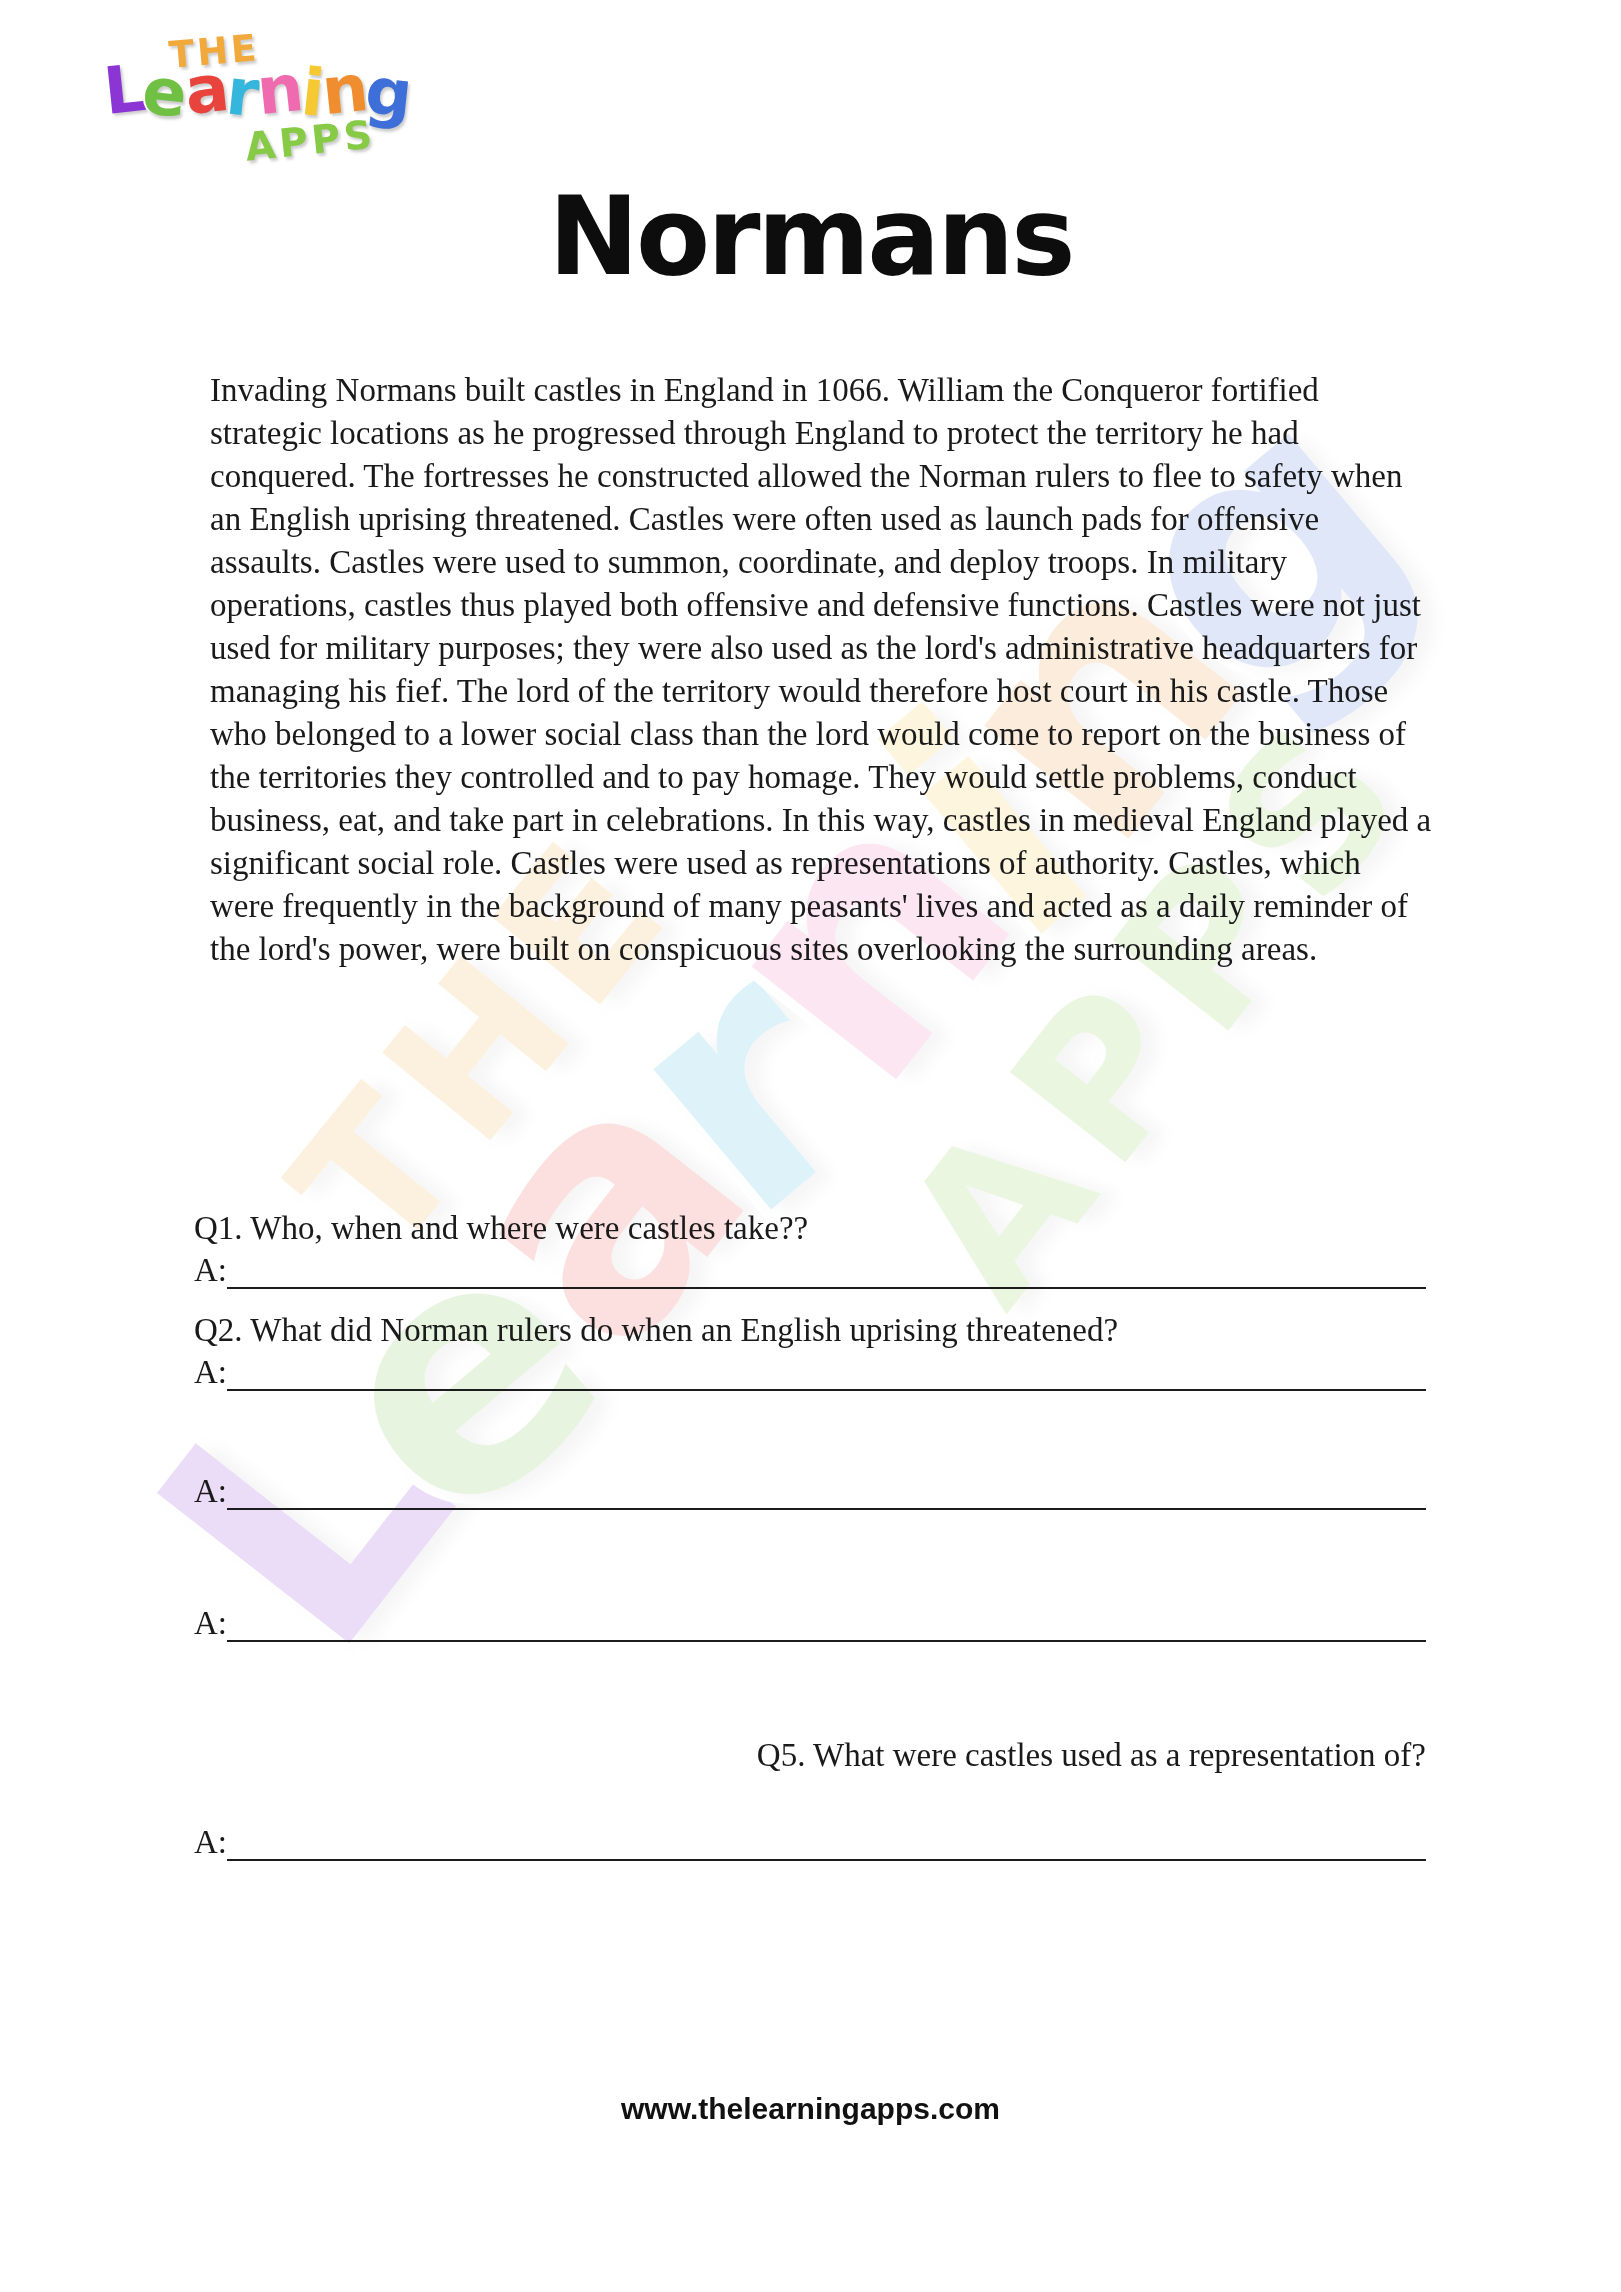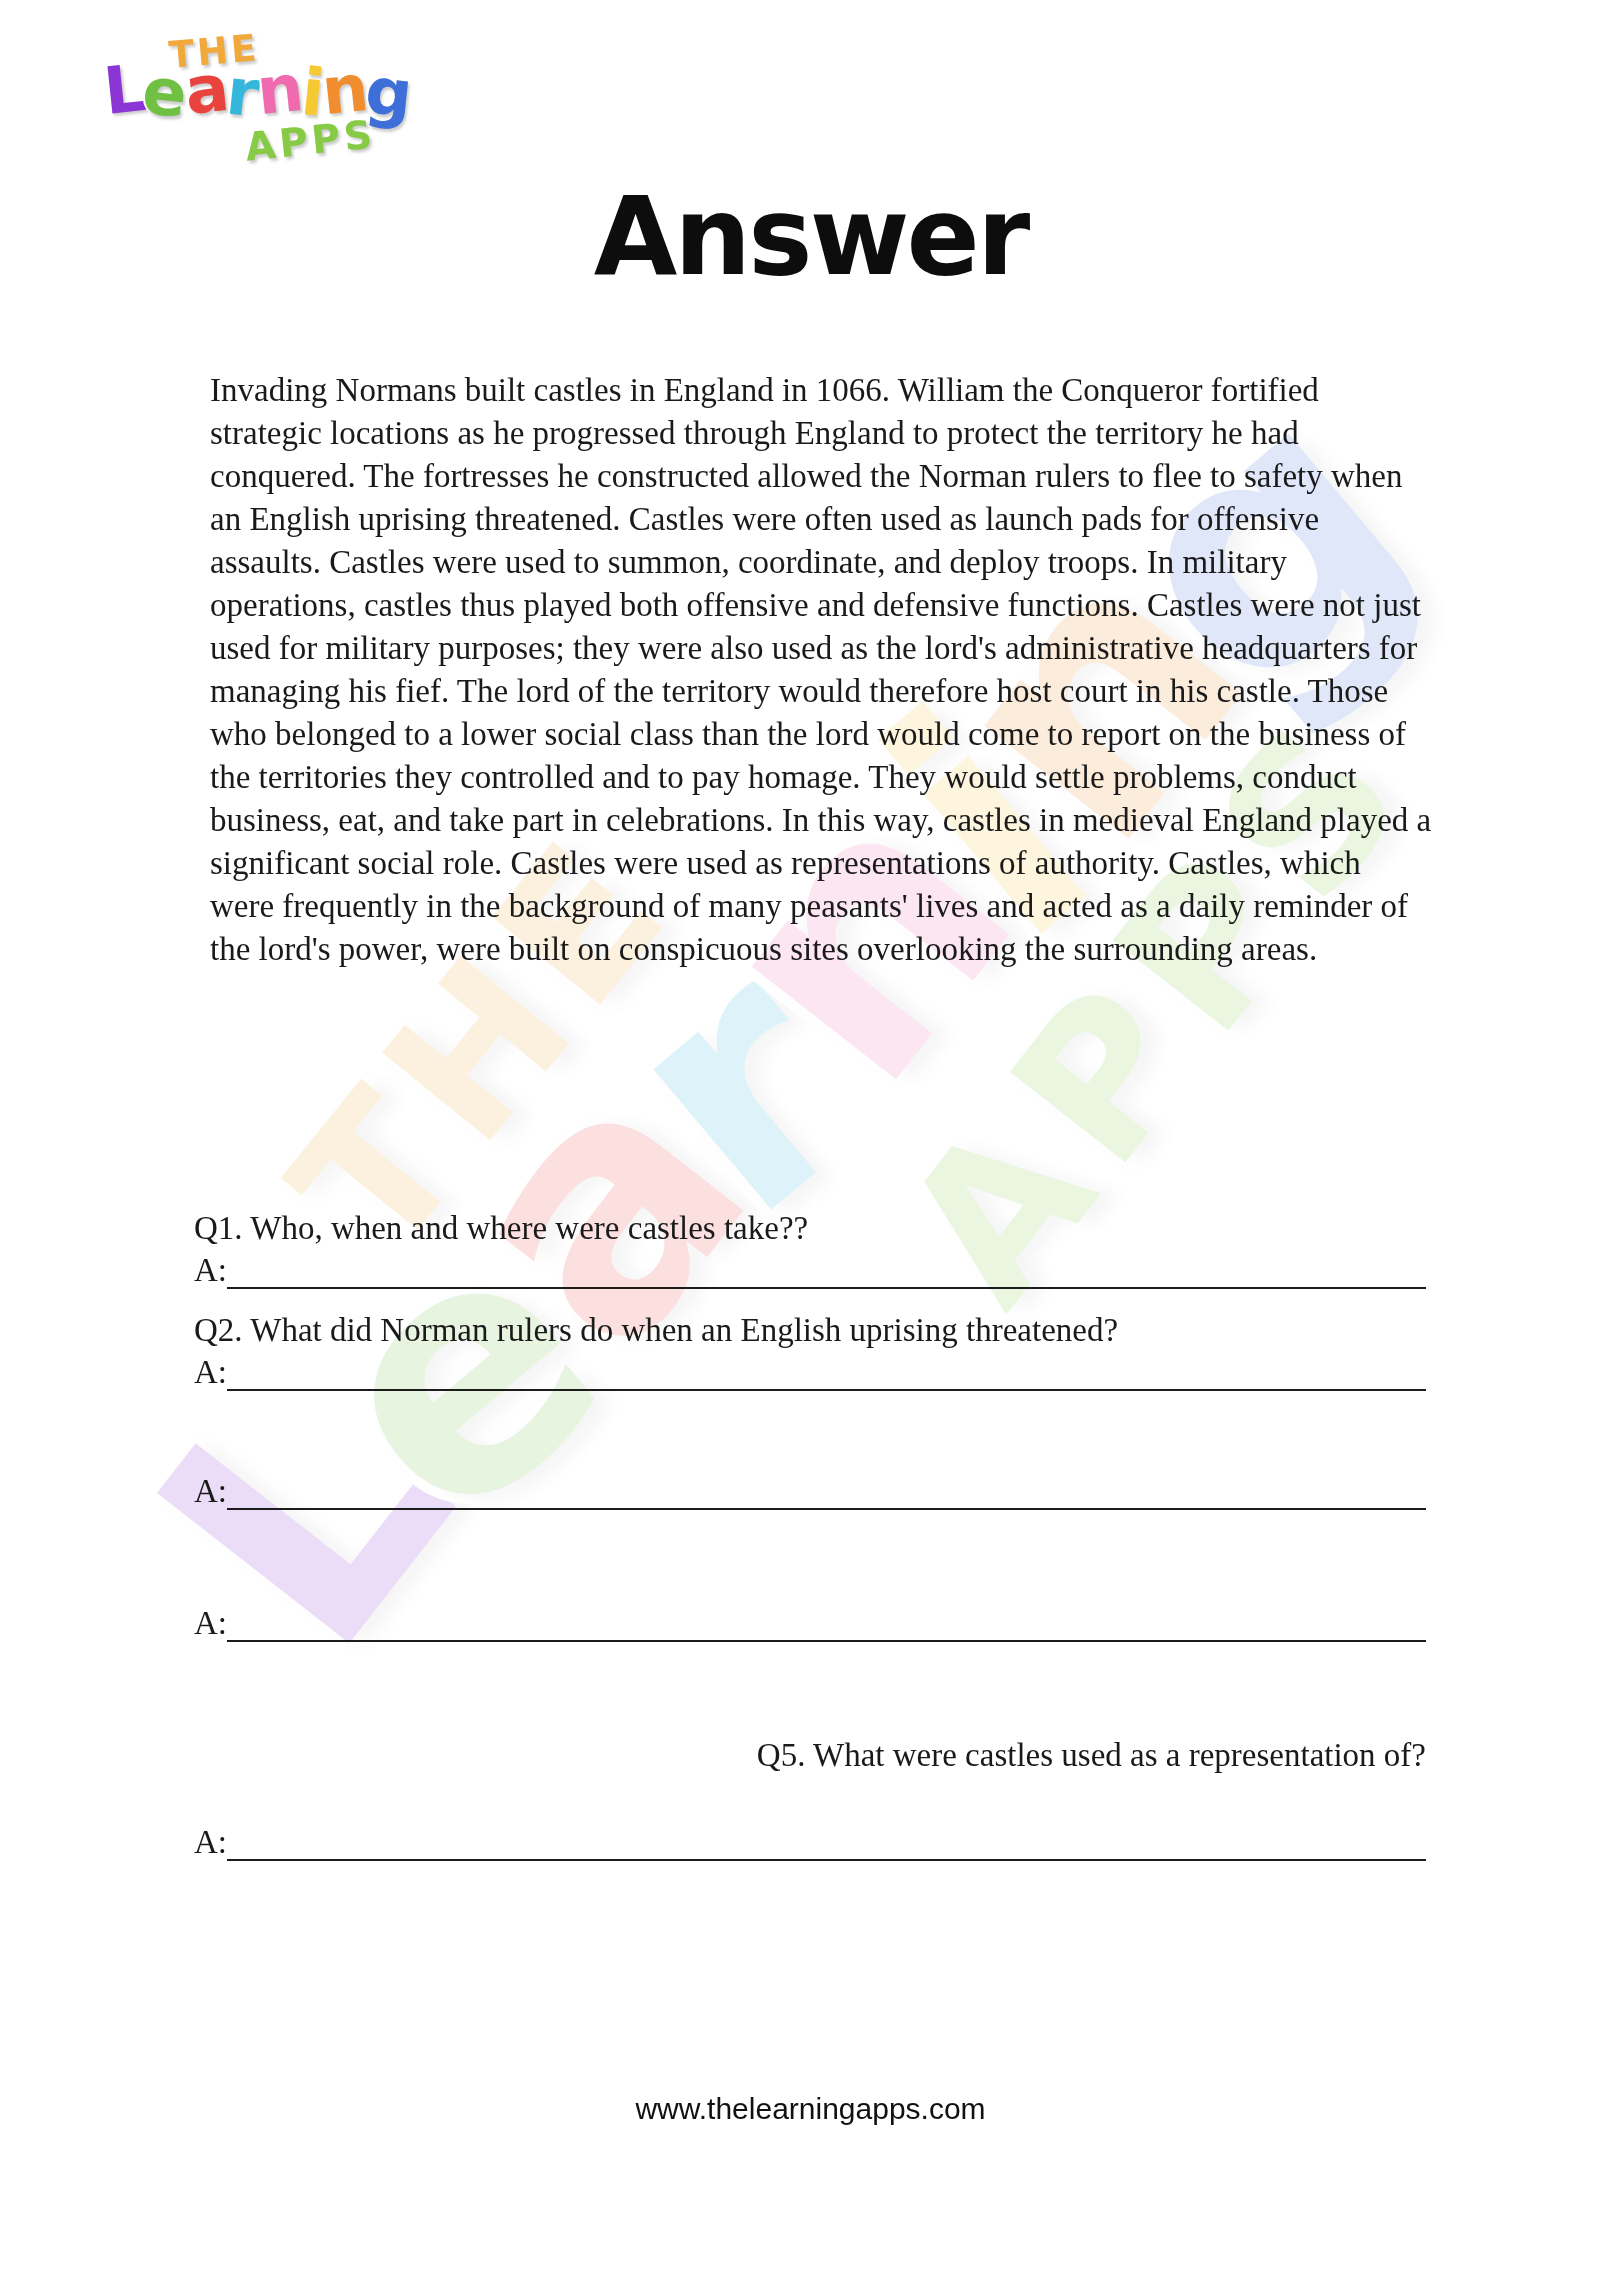--- a/index.html
+++ b/index.html
@@ -67,21 +67,21 @@
   .qb-2{top:1310px;}
   .qb-3{top:1470px;}
   .qb-4{top:1602px;}
   .qb-5{top:1735px;text-align:right;}
   .qb-5 .answer-row{margin-top:45px;}
 
   .footer{
     position:absolute;left:0;top:2092px;width:1621px;
     margin:0;text-align:center;z-index:1;
     font-family:"Liberation Sans", sans-serif;
-    font-weight:normal;font-size:30px;color:#111;
+    font-weight:bold;font-size:30px;color:#111;
   }
 </style>
 </head>
 <body>
 
 <div class="page">
 
   <div class="watermark" aria-hidden="true">
     <div class="tla-logo">
       <span class="tla-word tla-the" style="color: rgb(242, 169, 59);">THE</span>
@@ -91,21 +91,21 @@
   </div>
 
   <div class="header-logo">
     <div class="tla-logo">
       <span class="tla-word tla-the" style="color: rgb(242, 169, 59);">THE</span>
       <span class="tla-learning"><span class="tla-letter" style="color: rgb(139, 53, 212);">L</span><span class="tla-letter" style="color: rgb(112, 192, 67);">e</span><span class="tla-letter" style="color: rgb(232, 67, 60);">a</span><span class="tla-letter" style="color: rgb(53, 182, 220);">r</span><span class="tla-letter" style="color: rgb(239, 106, 174);">n</span><span class="tla-letter" style="color: rgb(246, 200, 50);">i</span><span class="tla-letter" style="color: rgb(239, 141, 47);">n</span><span class="tla-letter" style="color: rgb(62, 111, 217);">g</span></span>
       <span class="tla-word tla-apps" style="color: rgb(134, 202, 69);">APPS</span>
     </div>
   </div>
 
-  <h1 class="title">Answer</h1>
+  <h1 class="title">Normans</h1>
 
   <p class="passage">Invading Normans built castles in England in 1066. William the Conqueror fortified strategic locations as he progressed through England to protect the territory he had conquered. The fortresses he constructed allowed the Norman rulers to flee to safety when an English uprising threatened. Castles were often used as launch pads for offensive assaults. Castles were used to summon, coordinate, and deploy troops. In military operations, castles thus played both offensive and defensive functions. Castles were not just used for military purposes; they were also used as the lord's administrative headquarters for managing his fief. The lord of the territory would therefore host court in his castle. Those who belonged to a lower social class than the lord would come to report on the business of the territories they controlled and to pay homage. They would settle problems, conduct business, eat, and take part in celebrations. In this way, castles in medieval England played a significant social role. Castles were used as representations of authority. Castles, which were frequently in the background of many peasants' lives and acted as a daily reminder of the lord's power, were built on conspicuous sites overlooking the surrounding areas.</p>
 
 
   <div class="q-block qb-1">
     <p class="q">Q1. Who, when and where were castles take??</p>
     <div class="answer-row">
       <span class="a-label">A:</span>
       <span class="a-line"></span>
     </div>

